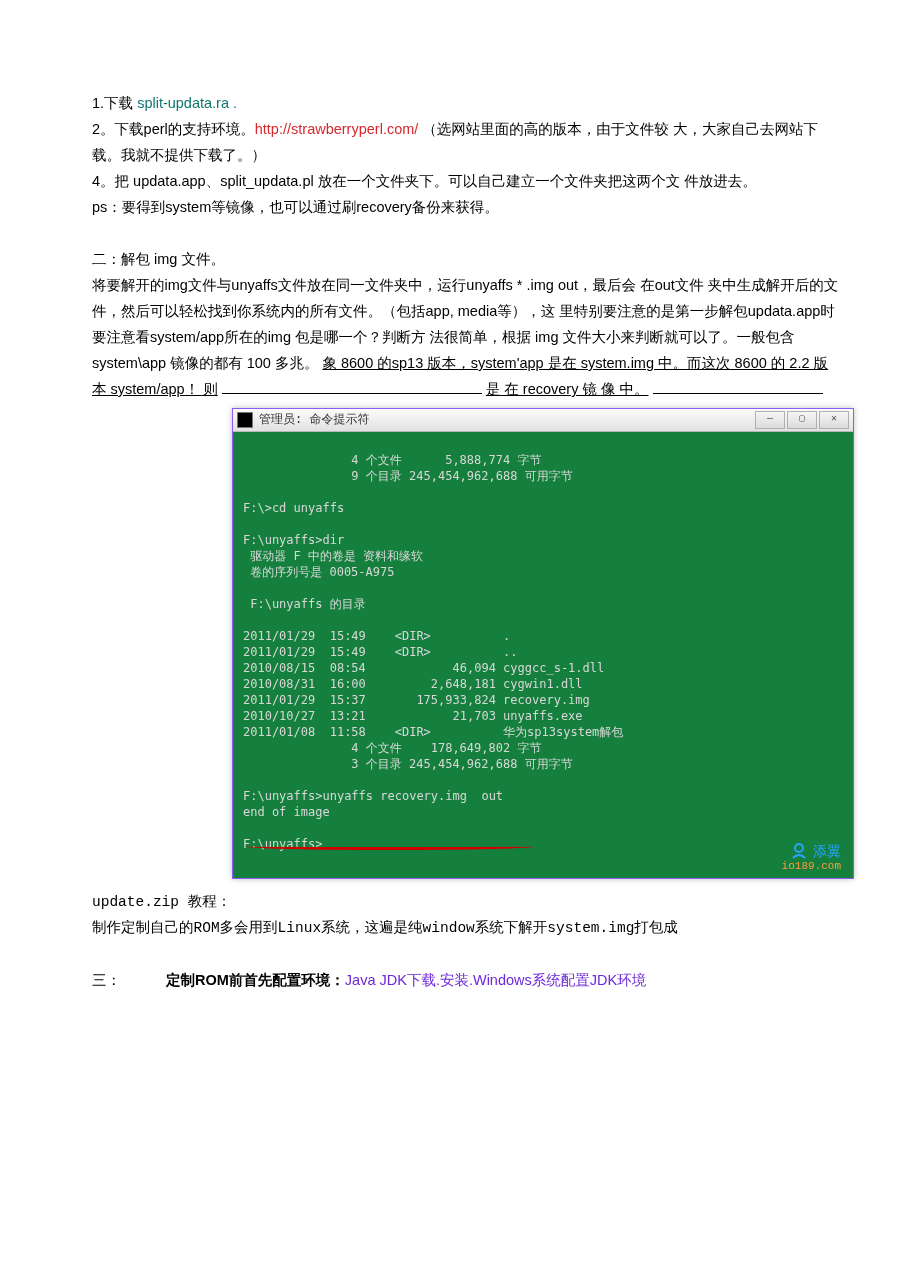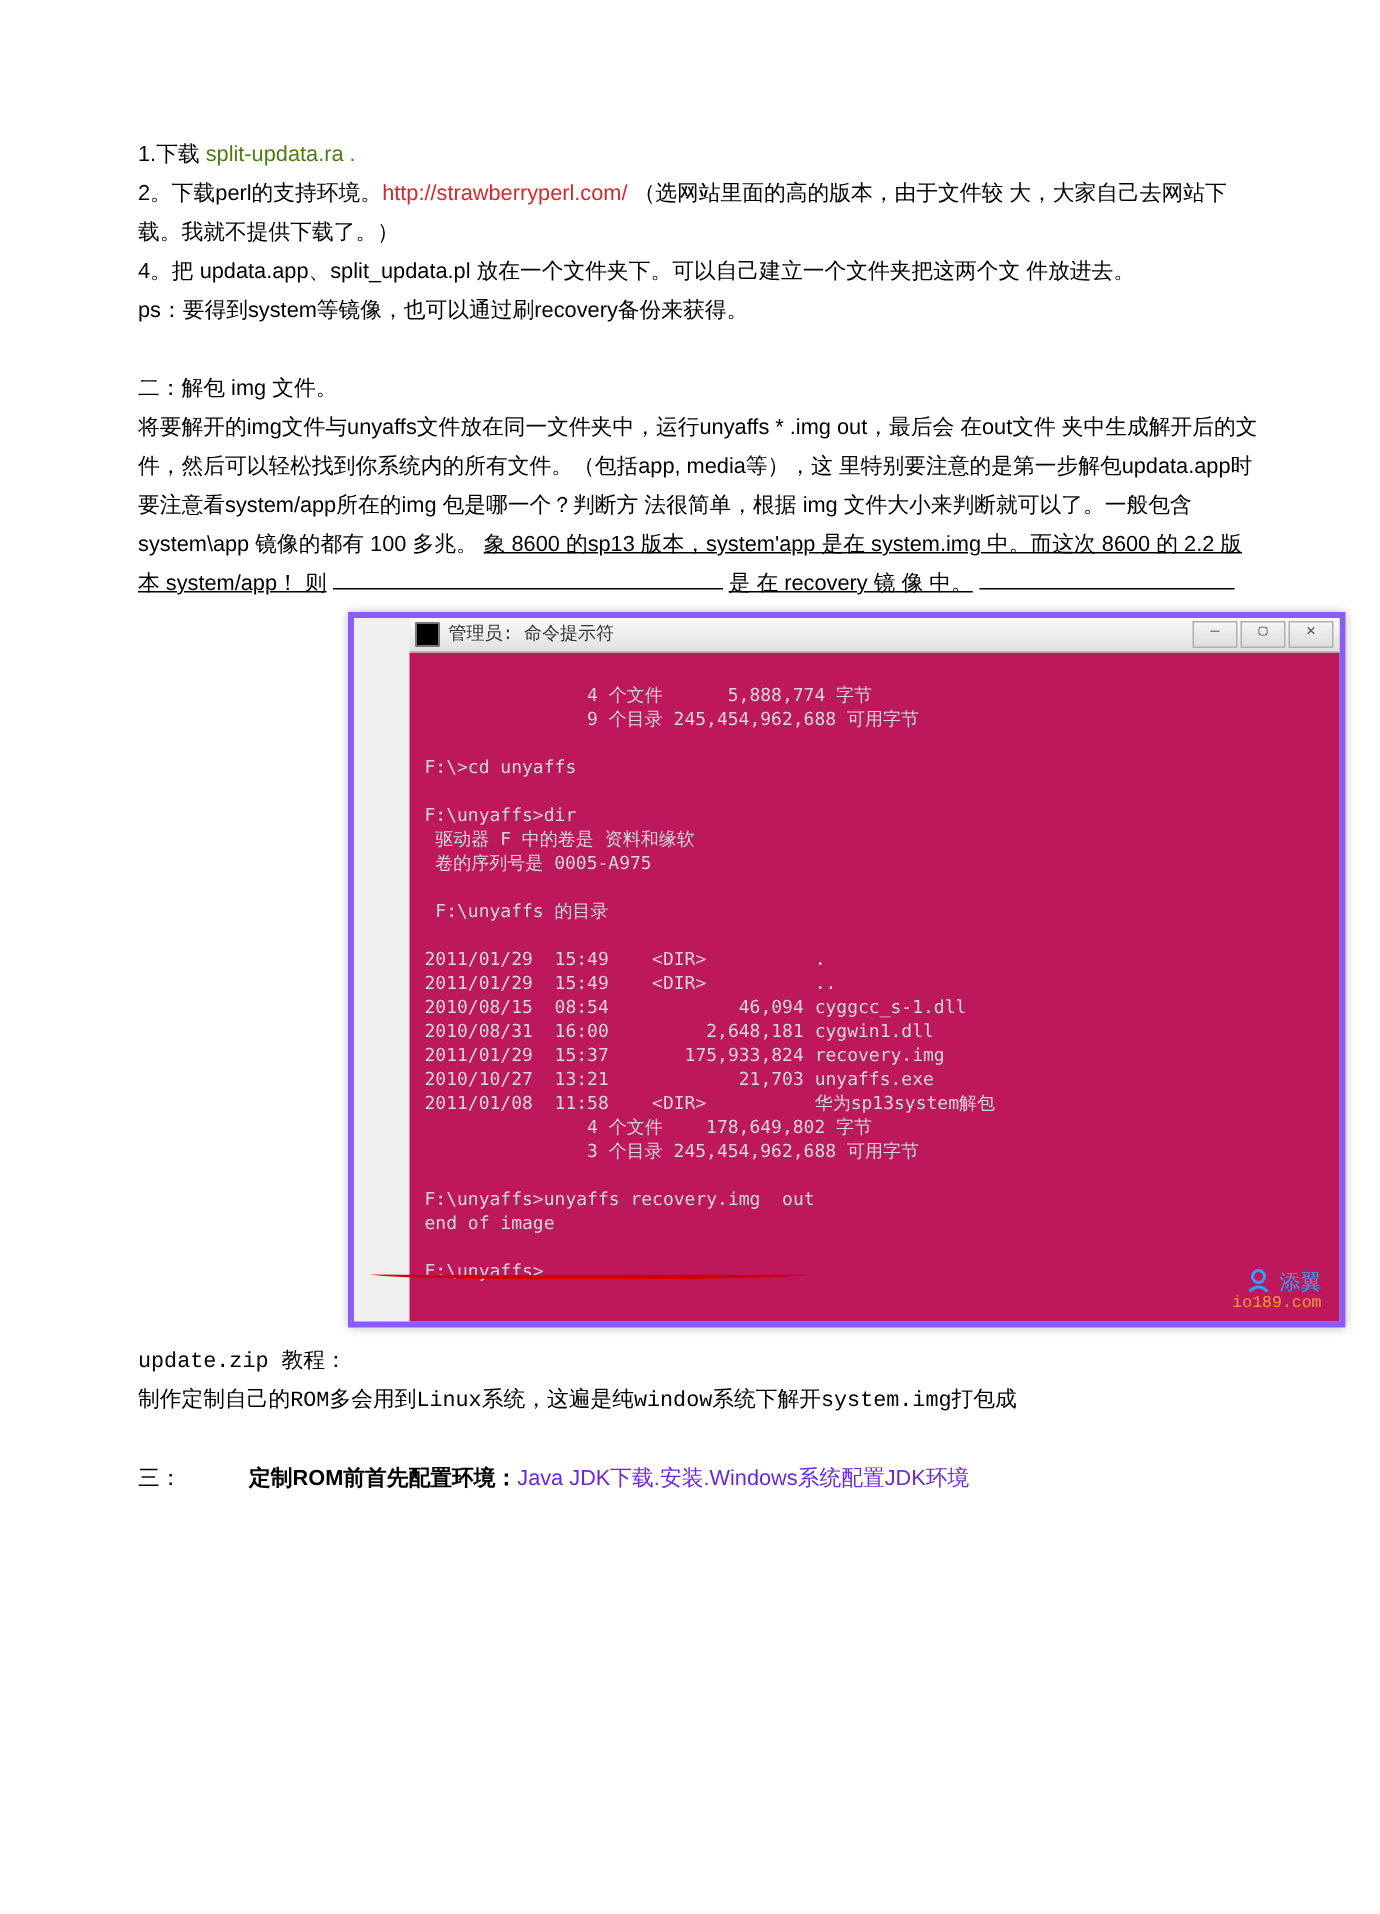--- a/index.html
+++ b/index.html
@@ -9,57 +9,56 @@
     font-family: "Microsoft YaHei", SimSun, Arial, sans-serif;
     width: 920px;
   }
   .page {
     padding: 90px 80px 60px 92px;
     font-size: 14.5px;
     line-height: 26px;
     color: #000;
   }
   .p { margin: 0; }
-  .red { color: #4d7c0f; }
+  .red { color: #0f766e; }
   .redlink { color: #d8272d; }
   .ul { text-decoration: underline; }
   .bold { font-weight: bold; margin-left: 45px; }
   .link { color: #6d28d9; }
   .spacer { height: 26px; }
   .screenshot-wrap {
     margin: 6px 0 10px 140px;
     width: 620px;
-    border: 4px solid #8b5cf6;
+    border: 1px solid #8b5cf6;
     background: #efefef;
     box-shadow: 0 0 6px rgba(0,0,0,0.25);
     position: relative;
     font-family: Consolas, "Courier New", monospace;
     font-size: 12px;
     line-height: 15px;
-    padding-left: 37px;
   }
   .titlebar {
     height: 22px;
     background: linear-gradient(#fbfbfb,#e1e1e1);
     border-bottom: 1px solid #b8b8b8;
     display: flex;
     align-items: center;
     padding: 0 4px;
     color: #333;
     font-size: 12px;
     gap: 6px;
     position: relative;
   }
   .titlebar .ticon {
     width: 14px; height: 14px; background: #000; border: 1px solid #777;
   }
   .winbtns { position:absolute; right:4px; top:2px; display:flex; gap:2px; }
   .winbtn { width:28px; height:16px; border:1px solid #b0b0b0; background:linear-gradient(#f6f6f6,#dcdcdc); font-size:10px; text-align:center; line-height:14px; color:#555; }
   .terminal {
-    background: #be185d;
+    background: #15803d;
     color: #d7d7d7;
     padding: 6px 10px 10px 10px;
     white-space: pre;
     overflow: hidden;
   }
   .term-line { font-family: "NSimSun", Consolas, monospace; font-size:12px; line-height:15px; }
   .red-under {
     position: absolute;
     height: 4px;
     border-bottom: 3px solid #d00000;

